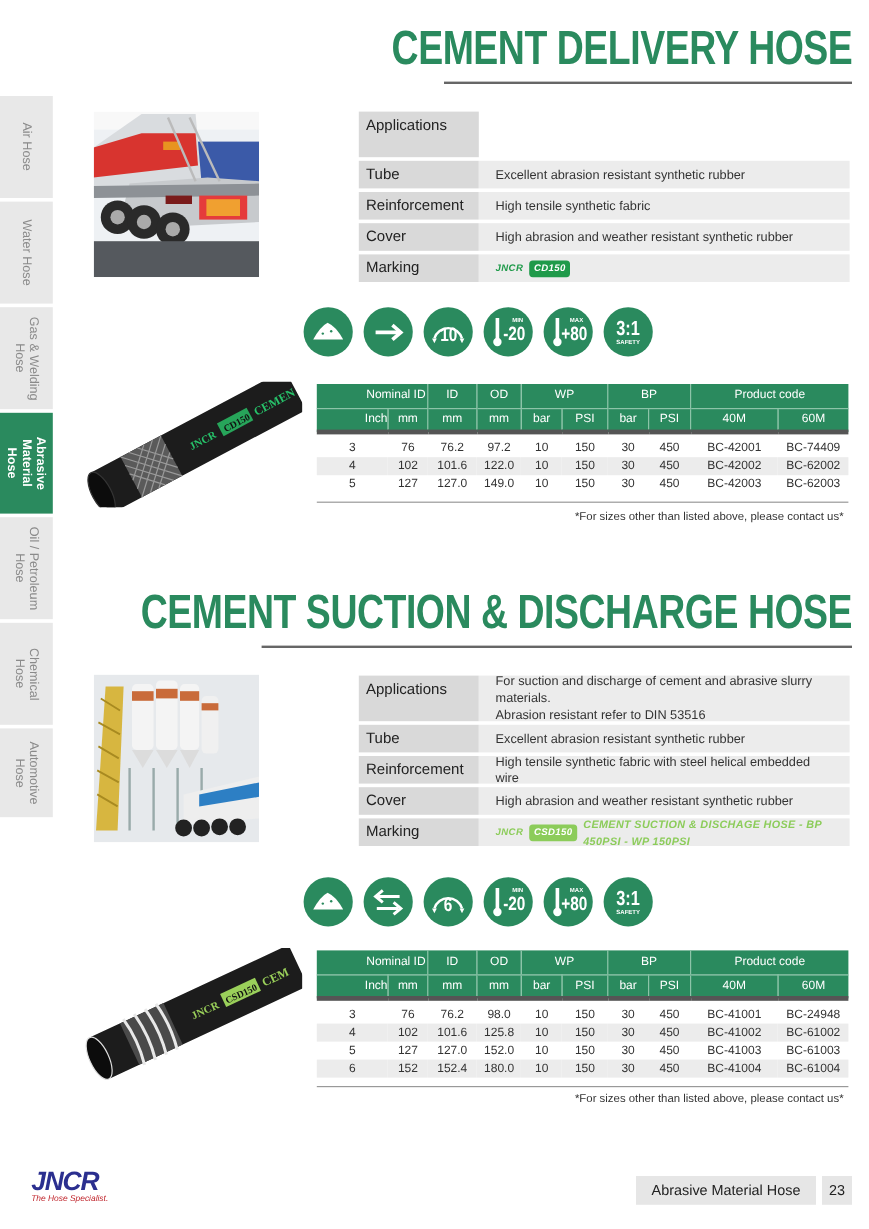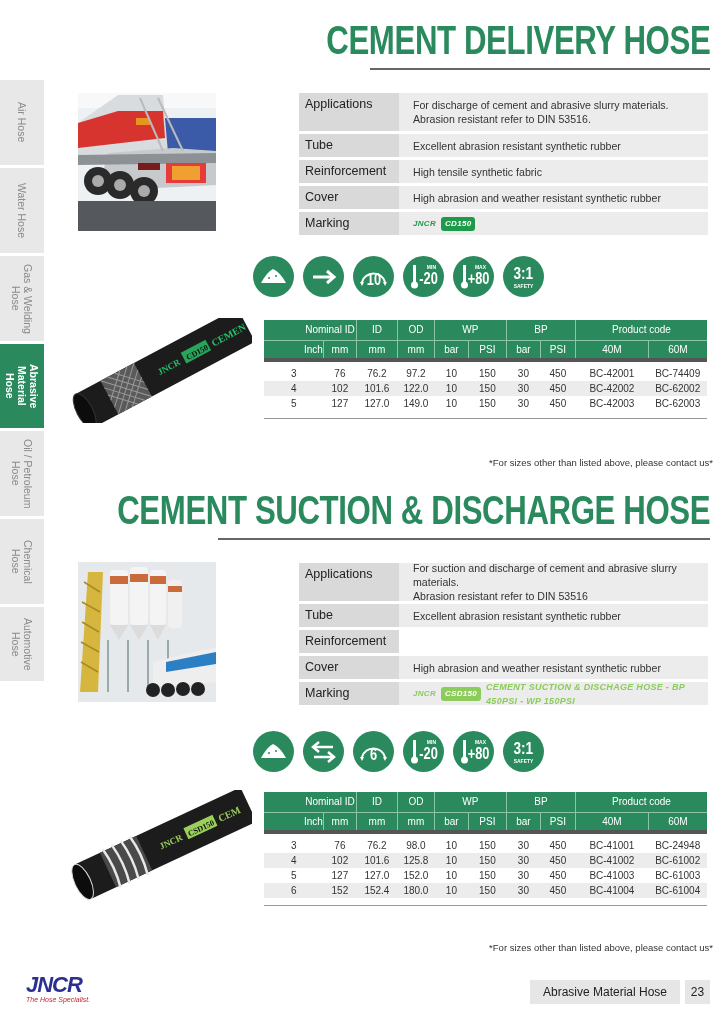--- a/index.html
+++ b/index.html
@@ -69,21 +69,21 @@
     background: #2a8a5e; color: #ffffff; font-weight: normal; font-size: 10px;
     height: 20px; text-align: center; border-left: 1px solid #8cc4a8;
   }
   .dtable th.first { border-left: none; padding-left: 40px; }
   .dtable thead tr.top th { border-bottom: 1px solid #8cc4a8; }
   .dtable thead tr.bot th { border-bottom: 4px solid #555; }
   .dtable td { font-size: 10px; color: #333; text-align: center; height: 15px; }
   .dtable tbody tr.spacer td { height: 6px; }
   .dtable tbody tr.alt td { background: #ececec; }
   .tbl-rule { position: absolute; left: 264px; width: 443px; height: 1px; background: #999; }
-  .note { position: absolute; right: 11px; font-size: 9.5px; color: #333; margin-top: 32px; }
+  .note { position: absolute; right: 21px; font-size: 9.5px; color: #333; }
 
   
   .logo { position: absolute; left: 26px; top: 972px; }
   .logo-mark { font-weight: 900; font-style: italic; font-size: 22px; color: #2b2f8f; letter-spacing: -1px; }
   .logo-tag { font-size: 7px; color: #c0262d; font-style: italic; margin-top: -2px; }
   .footer-section {
     position: absolute; left: 530px; top: 980px; width: 150px; height: 24px;
     background: #e6e6e6; font-size: 12px; color: #222; display: flex; align-items: center; justify-content: center;
   }
   .footer-page {
@@ -147,22 +147,20 @@
       <circle cx="66" cy="98" r="6" fill="#aaa"></circle>
     <rect x="0" y="108" width="138" height="30" fill="#55595e"></rect>
     <line x1="62" y1="5" x2="85" y2="58" stroke="#bbb" stroke-width="2"></line>
     <line x1="80" y1="5" x2="105" y2="58" stroke="#bbb" stroke-width="2"></line>
   </svg>
 </div>
 
 <div class="spec" style="top:93px;">
   <div class="spec-row" style="height:38px">
     <div class="spec-key">Applications</div>
-    <div class="spec-val">For discharge of cement and abrasive slurry materials.
-Abrasion resistant refer to DIN 53516.</div>
   </div>
   <div class="spec-row" style="height:23px">
     <div class="spec-key">Tube</div>
     <div class="spec-val">Excellent abrasion resistant synthetic rubber</div>
   </div>
   <div class="spec-row" style="height:23px">
     <div class="spec-key">Reinforcement</div>
     <div class="spec-val">High tensile synthetic fabric</div>
   </div>
   <div class="spec-row" style="height:23px">
@@ -337,20 +335,21 @@
     <div class="spec-key">Applications</div>
     <div class="spec-val">For suction and discharge of cement and abrasive slurry materials.
 Abrasion resistant refer to DIN 53516</div>
   </div>
   <div class="spec-row" style="height:23px">
     <div class="spec-key">Tube</div>
     <div class="spec-val">Excellent abrasion resistant synthetic rubber</div>
   </div>
   <div class="spec-row" style="height:23px">
     <div class="spec-key">Reinforcement</div>
+    <div class="spec-val">High tensile synthetic fabric with steel helical embedded wire</div>
   </div>
   <div class="spec-row" style="height:23px">
     <div class="spec-key">Cover</div>
     <div class="spec-val">High abrasion and weather resistant synthetic rubber</div>
   </div>
   <div class="spec-row" style="height:23px">
     <div class="spec-key">Marking</div>
     <div class="spec-val marking" style="color:#8ccc5a">
       <span class="brand">JNCR</span>
       <span class="code" style="background:#8ccc5a">CSD150</span>

